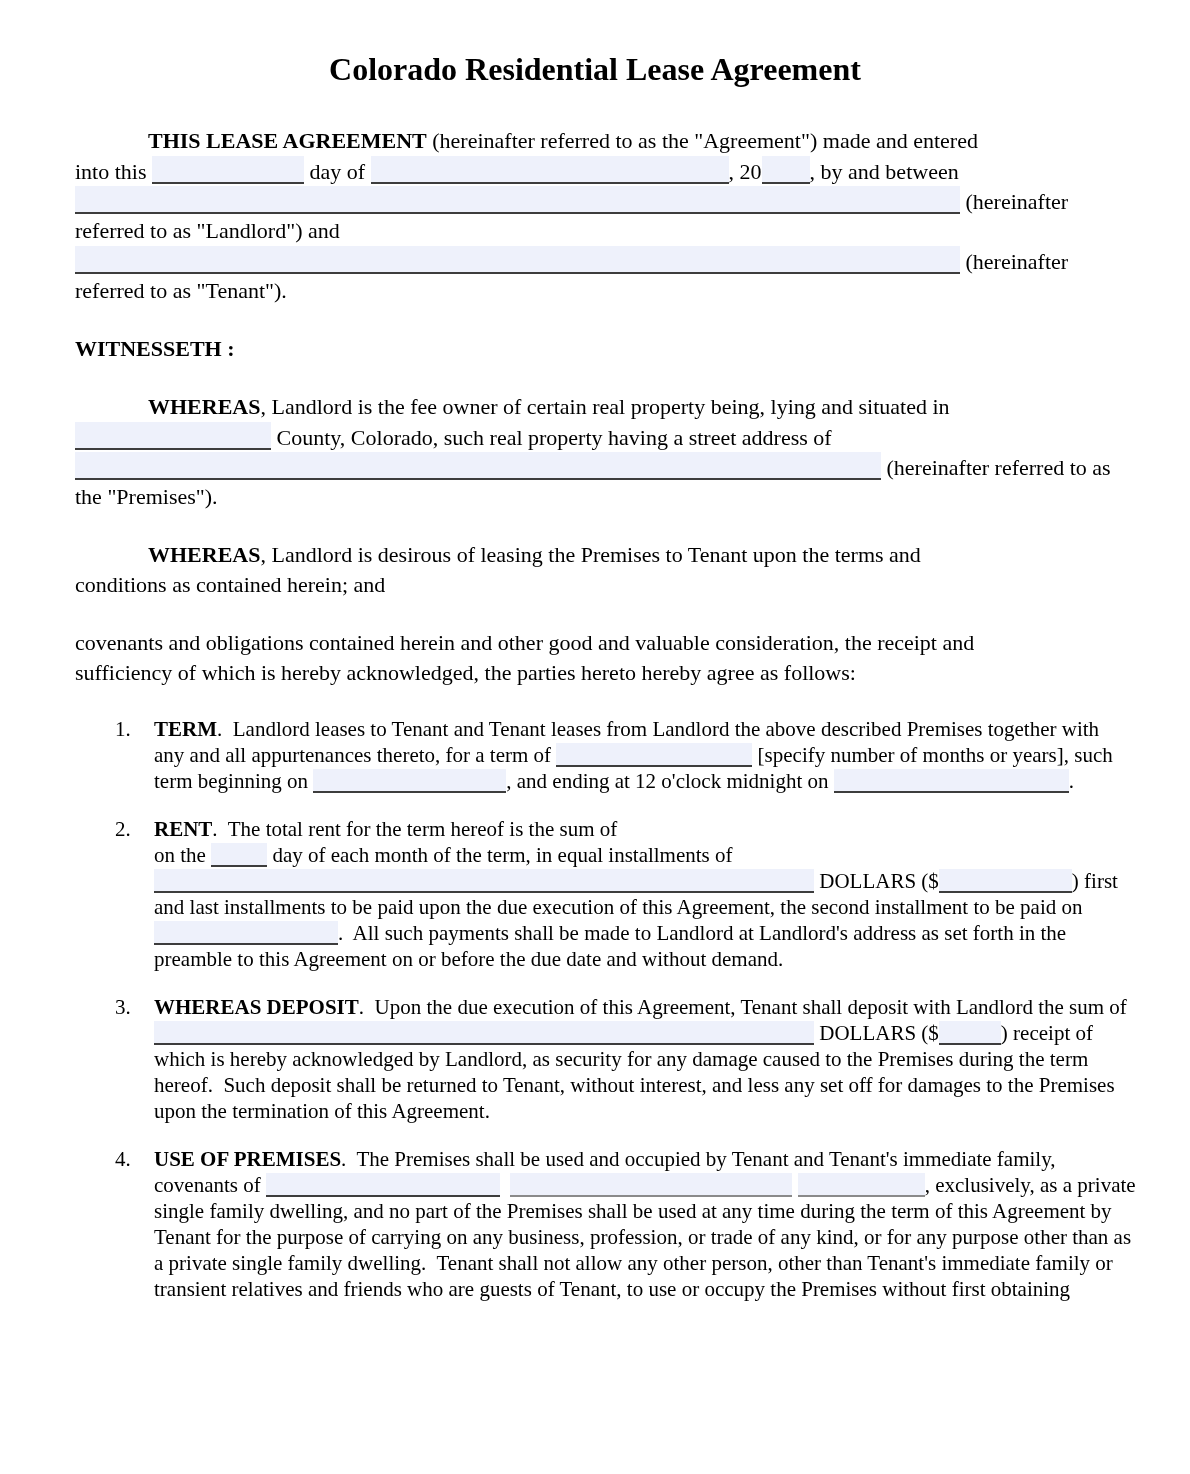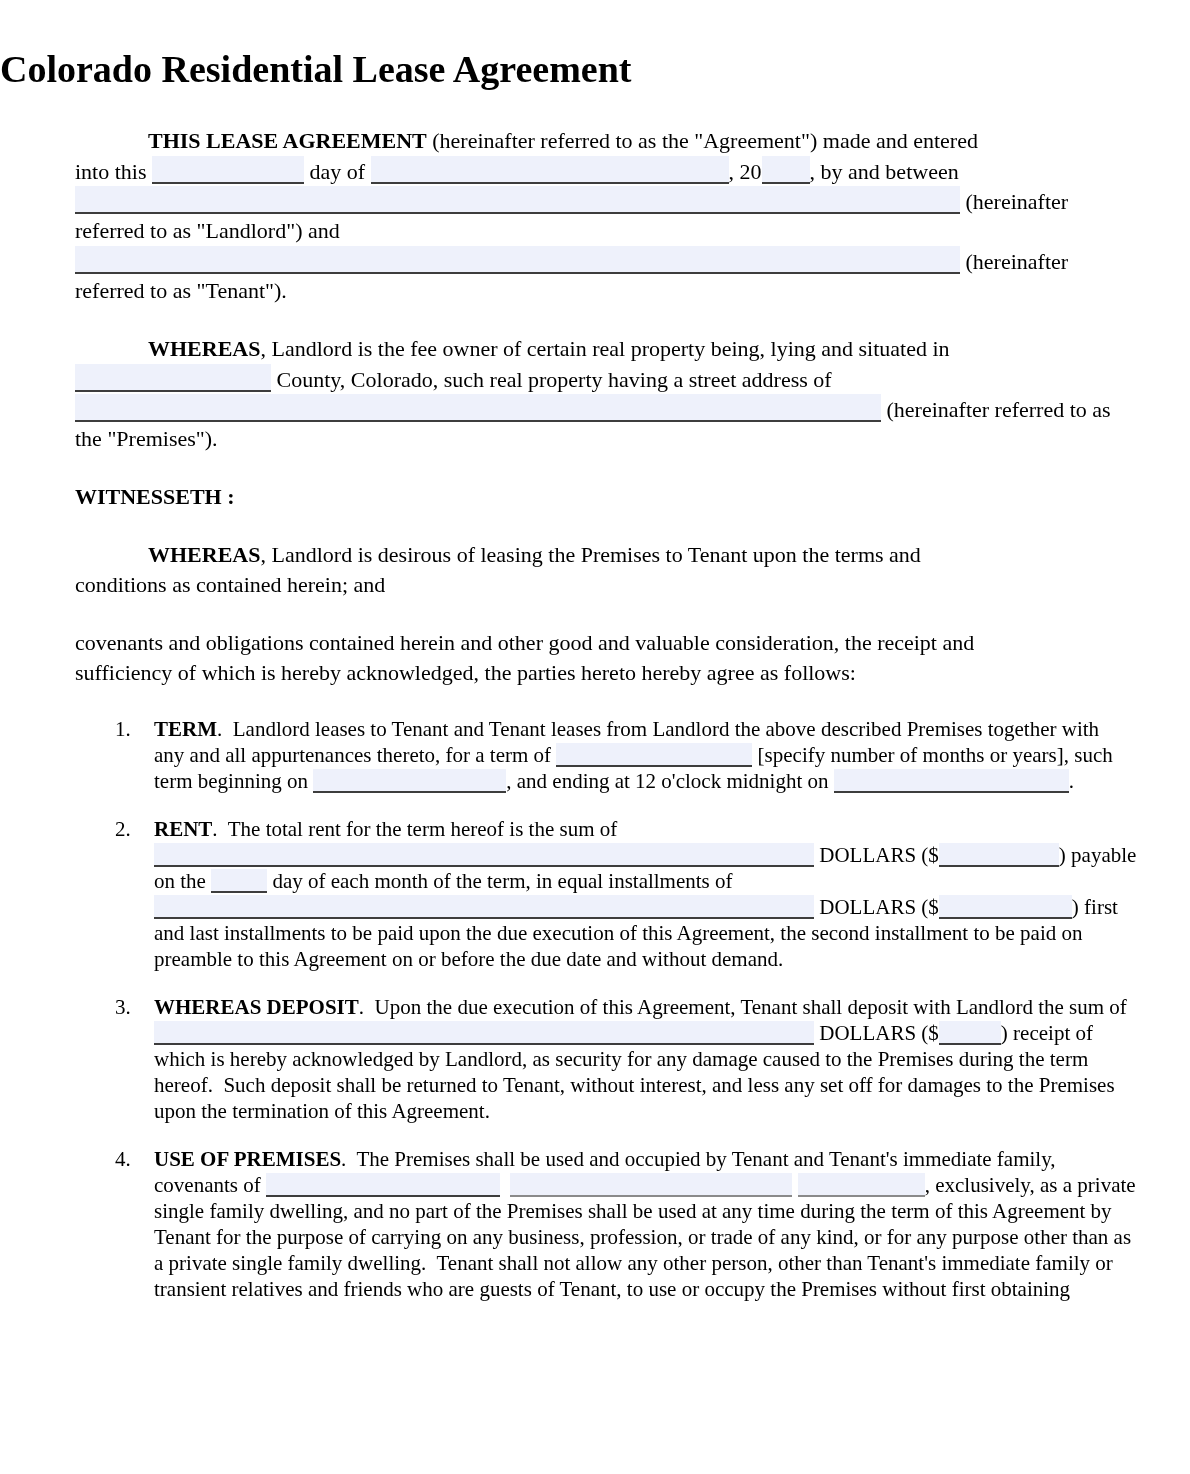--- a/index.html
+++ b/index.html
@@ -9,22 +9,23 @@
     width:1190px;
     height:1474px;
     box-sizing:border-box;
     background:#ffffff;
     color:#000000;
     font-family:"Liberation Serif", serif;
     overflow:hidden;
     padding-top:46px;
   }
   .doc-title{
-    font-size:38px;
+    font-size:32px;
     font-weight:bold;
+    text-align:center;
     line-height:46px;
     margin:0 0 34px 0;
     letter-spacing:0px;
   }
   .content{
     padding-left:75px;
     padding-right:34px;
   }
   .block{margin:0;}
   .block.paragraph, .block.heading{
@@ -68,50 +69,50 @@
   <h1 class="doc-title">Colorado Residential Lease Agreement</h1>
   <div class="content">
       <div class="block paragraph">
         <div class="line indent"><span class="bold">THIS LEASE AGREEMENT</span><span class="txt"> (hereinafter referred to as the "Agreement") made and entered</span></div>
         <div class="line"><span class="txt">into this </span><span class="blank" style="width: 152px;"></span><span class="txt"> day of </span><span class="blank" style="width: 358px;"></span><span class="txt">, 20</span><span class="blank" style="width: 48px;"></span><span class="txt">, by and between</span></div>
         <div class="line"><span class="blank" style="width: 885px;"></span><span class="txt"> (hereinafter</span></div>
         <div class="line"><span class="txt">referred to as "Landlord") and</span></div>
         <div class="line"><span class="blank" style="width: 885px;"></span><span class="txt"> (hereinafter</span></div>
         <div class="line"><span class="txt">referred to as "Tenant").</span></div>
       </div>
+      <div class="block heading">
+        <div class="line"><span class="bold">WITNESSETH :</span></div>
+      </div>
       <div class="block paragraph">
         <div class="line indent"><span class="bold">WHEREAS</span><span class="txt">, Landlord is the fee owner of certain real property being, lying and situated in</span></div>
         <div class="line"><span class="blank" style="width: 196px;"></span><span class="txt"> County, Colorado, such real property having a street address of</span></div>
         <div class="line"><span class="blank" style="width: 806px;"></span><span class="txt"> (hereinafter referred to as</span></div>
         <div class="line"><span class="txt">the "Premises").</span></div>
-      </div>
-      <div class="block heading">
-        <div class="line"><span class="bold">WITNESSETH :</span></div>
       </div>
       <div class="block paragraph">
         <div class="line indent"><span class="bold">WHEREAS</span><span class="txt">, Landlord is desirous of leasing the Premises to Tenant upon the terms and</span></div>
         <div class="line"><span class="txt">conditions as contained herein; and</span></div>
       </div>
       <div class="block paragraph">
         <div class="line"><span class="txt">covenants and obligations contained herein and other good and valuable consideration, the receipt and</span></div>
         <div class="line"><span class="txt">sufficiency of which is hereby acknowledged, the parties hereto hereby agree as follows:</span></div>
       </div>
       <div class="block item" style="margin-top: 5px;">
         <span class="num">1.</span>
         <div class="line"><span class="bold">TERM</span><span class="txt">.&nbsp; Landlord leases to Tenant and Tenant leases from Landlord the above described Premises together with</span></div>
         <div class="line"><span class="txt">any and all appurtenances thereto, for a term of </span><span class="blank" style="width: 196px;"></span><span class="txt"> [specify number of months or years], such</span></div>
         <div class="line"><span class="txt">term beginning on </span><span class="blank" style="width: 193px;"></span><span class="txt">, and ending at 12 o'clock midnight on </span><span class="blank" style="width: 235px;"></span><span class="txt">.</span></div>
       </div>
       <div class="block item">
         <span class="num">2.</span>
         <div class="line"><span class="bold">RENT</span><span class="txt">.&nbsp; The total rent for the term hereof is the sum of</span></div>
-        <div class="line"><span class="blank" style="width: 660px;"></span><span class="txt"> DOLLARS ($</span><span class="blank" style="width: 120px;"></span><span class="txt">) payable</span></div>
         <div class="line"><span class="txt">on the </span><span class="blank" style="width: 56px;"></span><span class="txt"> day of each month of the term, in equal installments of</span></div>
         <div class="line"><span class="blank" style="width: 660px;"></span><span class="txt"> DOLLARS ($</span><span class="blank" style="width: 133px;"></span><span class="txt">) first</span></div>
         <div class="line"><span class="txt">and last installments to be paid upon the due execution of this Agreement, the second installment to be paid on</span></div>
+        <div class="line"><span class="blank" style="width: 184px;"></span><span class="txt">.&nbsp; All such payments shall be made to Landlord at Landlord's address as set forth in the</span></div>
         <div class="line"><span class="txt">preamble to this Agreement on or before the due date and without demand.</span></div>
       </div>
       <div class="block item">
         <span class="num">3.</span>
         <div class="line"><span class="bold">WHEREAS DEPOSIT</span><span class="txt">.&nbsp; Upon the due execution of this Agreement, Tenant shall deposit with Landlord the sum of</span></div>
         <div class="line"><span class="blank" style="width: 660px;"></span><span class="txt"> DOLLARS ($</span><span class="blank" style="width: 62px;"></span><span class="txt">) receipt of</span></div>
         <div class="line"><span class="txt">which is hereby acknowledged by Landlord, as security for any damage caused to the Premises during the term</span></div>
         <div class="line"><span class="txt">hereof.&nbsp; Such deposit shall be returned to Tenant, without interest, and less any set off for damages to the Premises</span></div>
         <div class="line"><span class="txt">upon the termination of this Agreement.</span></div>
       </div>

